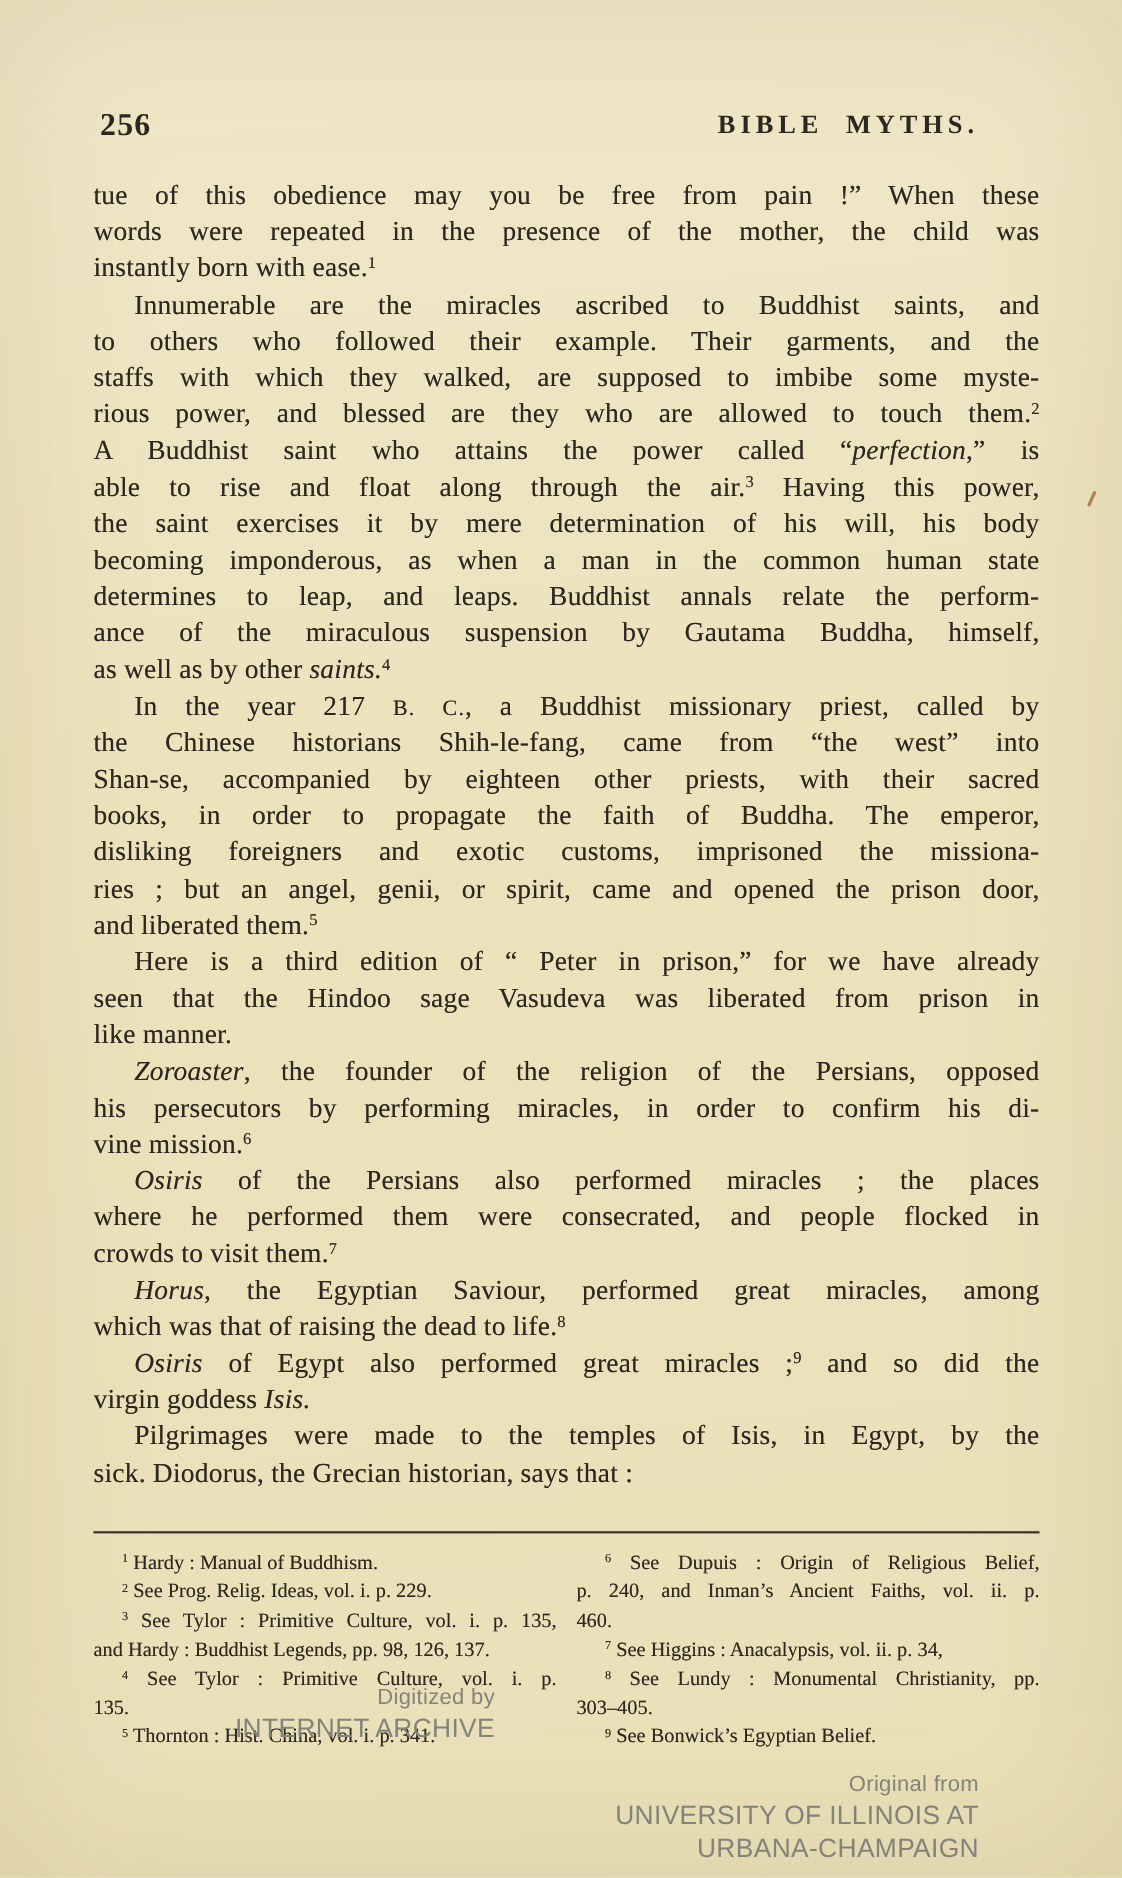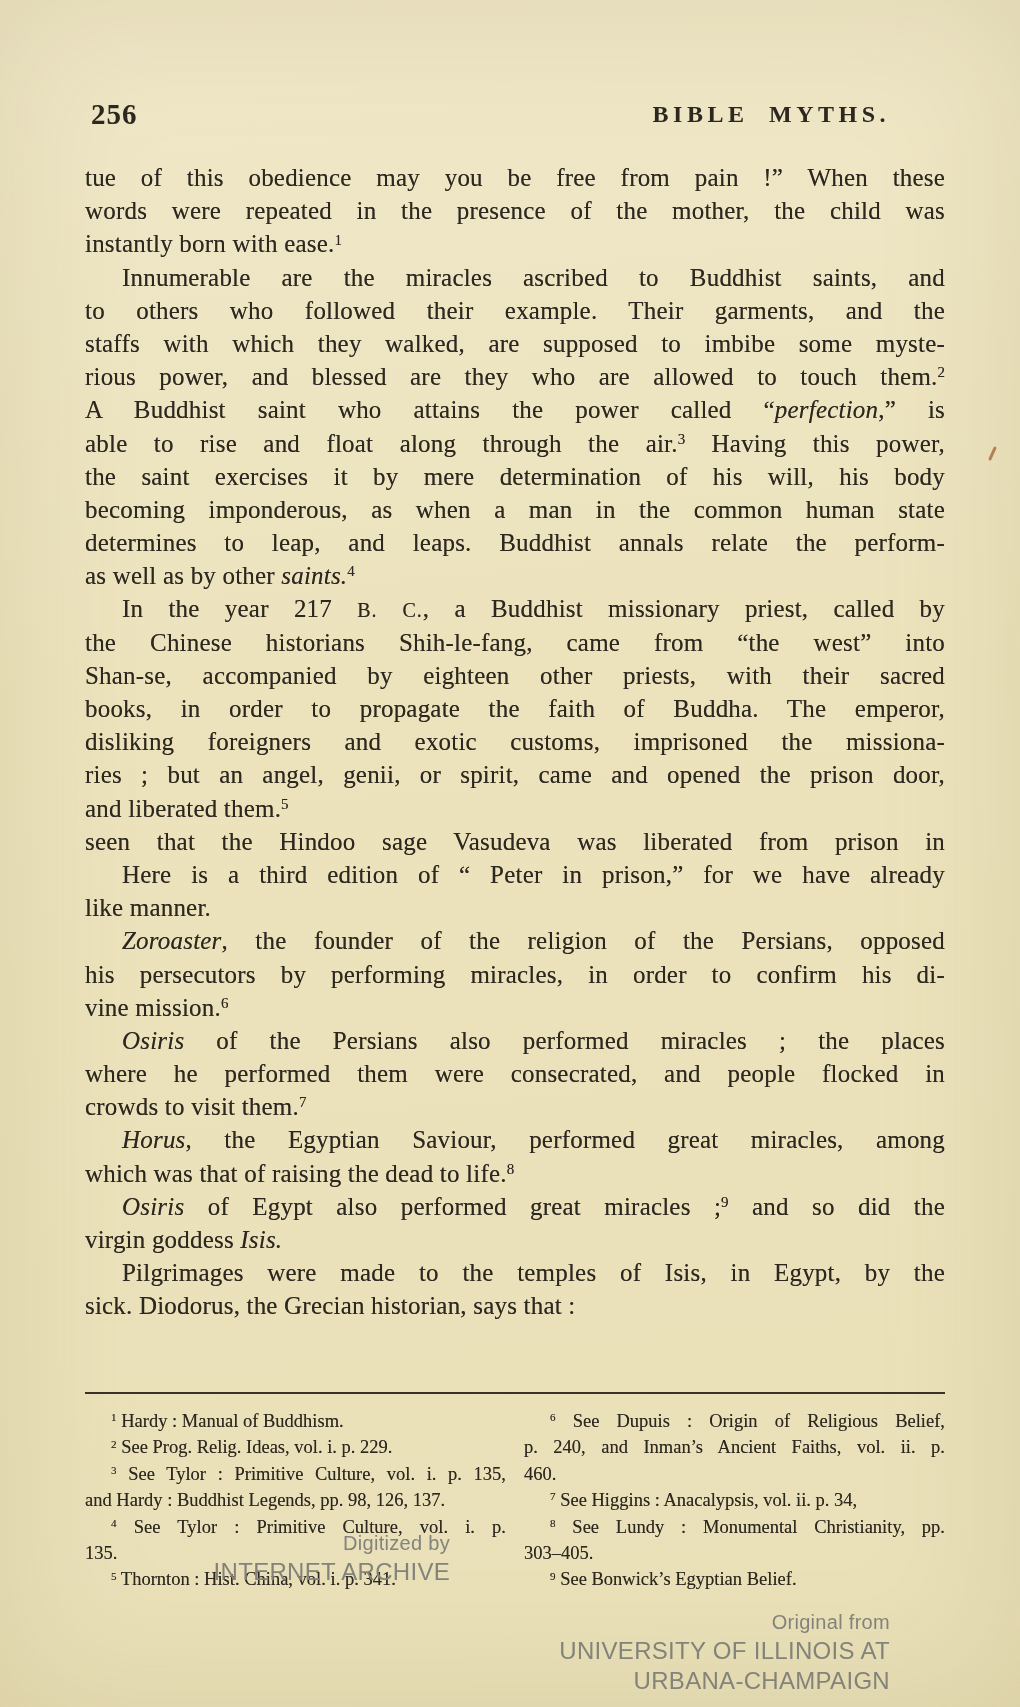--- a/index.html
+++ b/index.html
@@ -81,30 +81,31 @@
         <div class="line last"><span>instantly born with ease.</span><span class="sup">1</span></div>
         <div class="line indent"><span>Innumerable are the miracles ascribed to Buddhist saints, and</span></div>
         <div class="line"><span>to others who followed their example.  Their garments, and the</span></div>
         <div class="line"><span>staffs with which they walked, are supposed to imbibe some myste-</span></div>
         <div class="line"><span>rious power, and blessed are they who are allowed to touch them.</span><span class="sup">2</span></div>
         <div class="line"><span>A Buddhist saint who attains the power called “</span><span class="it">perfection</span><span>,” is</span></div>
         <div class="line"><span>able to rise and float along through the air.</span><span class="sup">3</span><span>  Having this power,</span></div>
         <div class="line"><span>the saint exercises it by mere determination of his will, his body</span></div>
         <div class="line"><span>becoming imponderous, as when a man in the common human state</span></div>
         <div class="line"><span>determines to leap, and leaps.  Buddhist annals relate the perform-</span></div>
+        <div class="line"><span>ance of the miraculous suspension by Gautama Buddha, himself,</span></div>
         <div class="line last"><span>as well as by other </span><span class="it">saints.</span><span class="sup">4</span></div>
         <div class="line indent"><span>In the year 217 </span><span class="sc">B. C.</span><span>, a Buddhist missionary priest, called by</span></div>
         <div class="line"><span>the Chinese historians Shih-le-fang, came from “the west” into</span></div>
         <div class="line"><span>Shan-se, accompanied by eighteen other priests, with their sacred</span></div>
         <div class="line"><span>books, in order to propagate the faith of Buddha.  The emperor,</span></div>
         <div class="line"><span>disliking foreigners and exotic customs, imprisoned the missiona-</span></div>
         <div class="line"><span>ries ; but an angel, genii, or spirit, came and opened the prison door,</span></div>
         <div class="line last"><span>and liberated them.</span><span class="sup">5</span></div>
+        <div class="line indent"><span>Here is a third edition of “ Peter in prison,” for we have already</span></div>
         <div class="line"><span>seen that the Hindoo sage Vasudeva was liberated from prison in</span></div>
-        <div class="line indent"><span>Here is a third edition of “ Peter in prison,” for we have already</span></div>
         <div class="line last"><span>like manner.</span></div>
         <div class="line indent"><span class="it">Zoroaster</span><span>, the founder of the religion of the Persians, opposed</span></div>
         <div class="line"><span>his persecutors by performing miracles, in order to confirm his di-</span></div>
         <div class="line last"><span>vine mission.</span><span class="sup">6</span></div>
         <div class="line indent"><span class="it">Osiris</span><span> of the Persians also performed miracles ; the places</span></div>
         <div class="line"><span>where he performed them were consecrated, and people flocked in</span></div>
         <div class="line last"><span>crowds to visit them.</span><span class="sup">7</span></div>
         <div class="line indent"><span class="it">Horus</span><span>, the Egyptian Saviour, performed great miracles, among</span></div>
         <div class="line last"><span>which was that of raising the dead to life.</span><span class="sup">8</span></div>
         <div class="line indent"><span class="it">Osiris</span><span> of Egypt also performed great miracles ;</span><span class="sup">9</span><span> and so did the</span></div>

